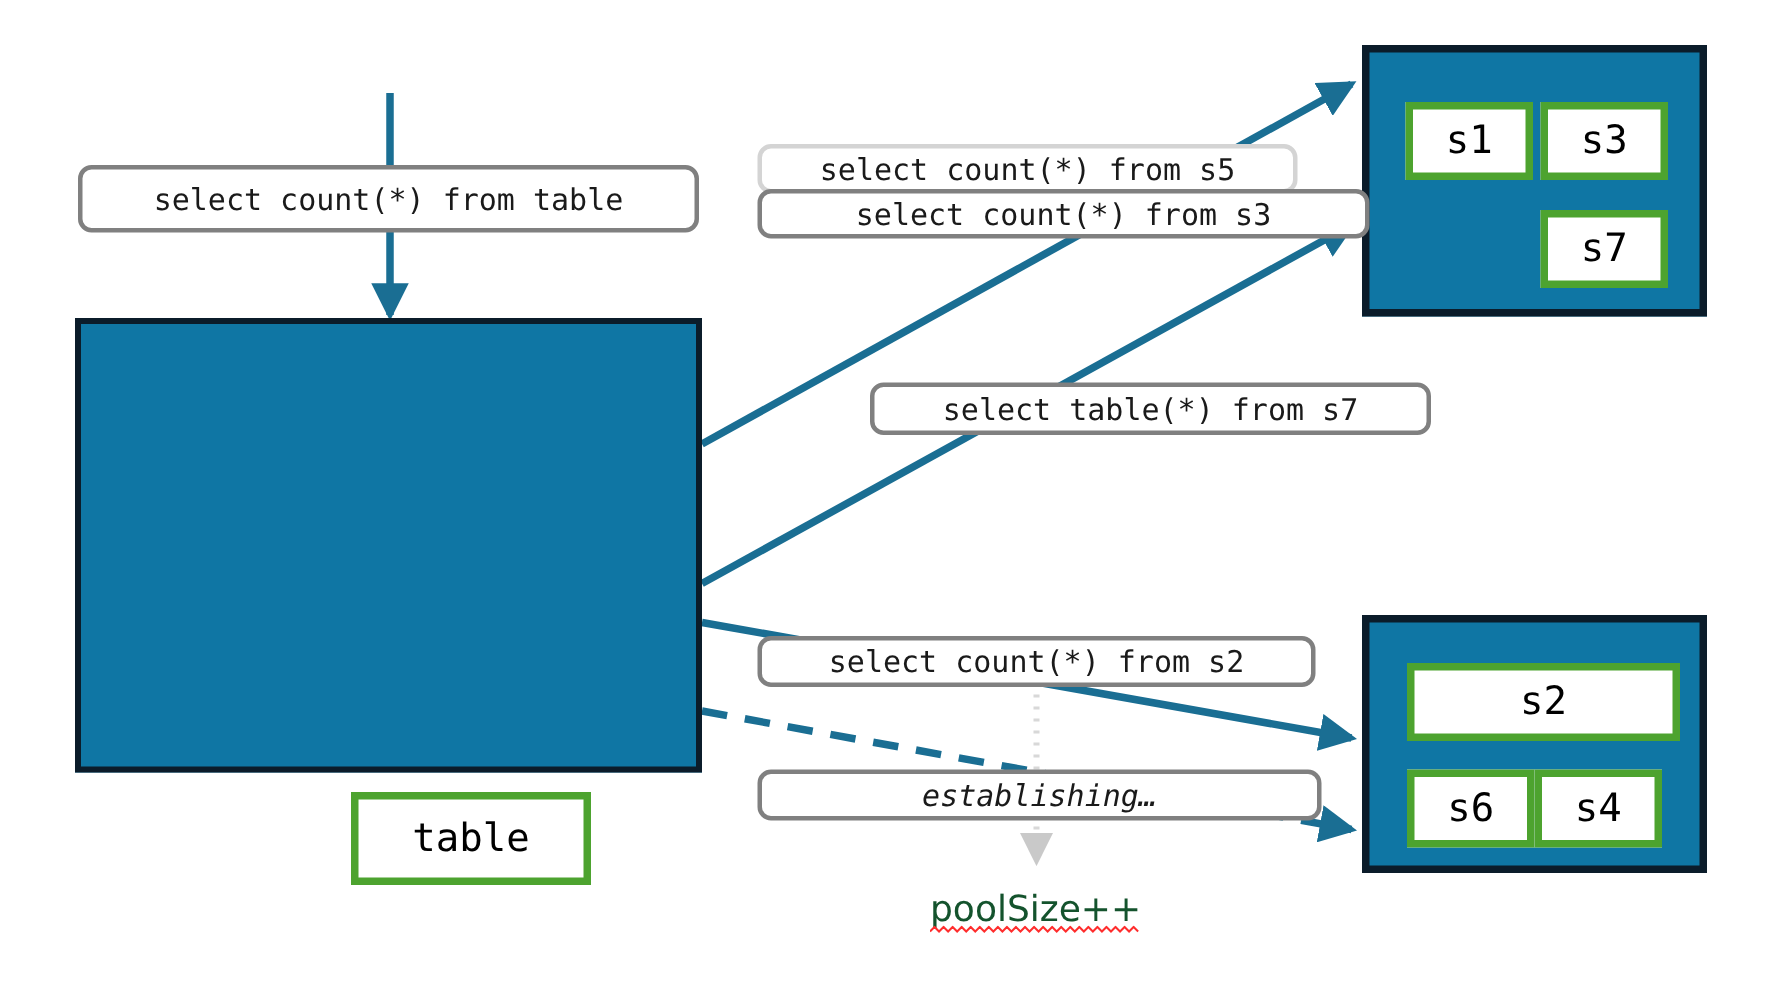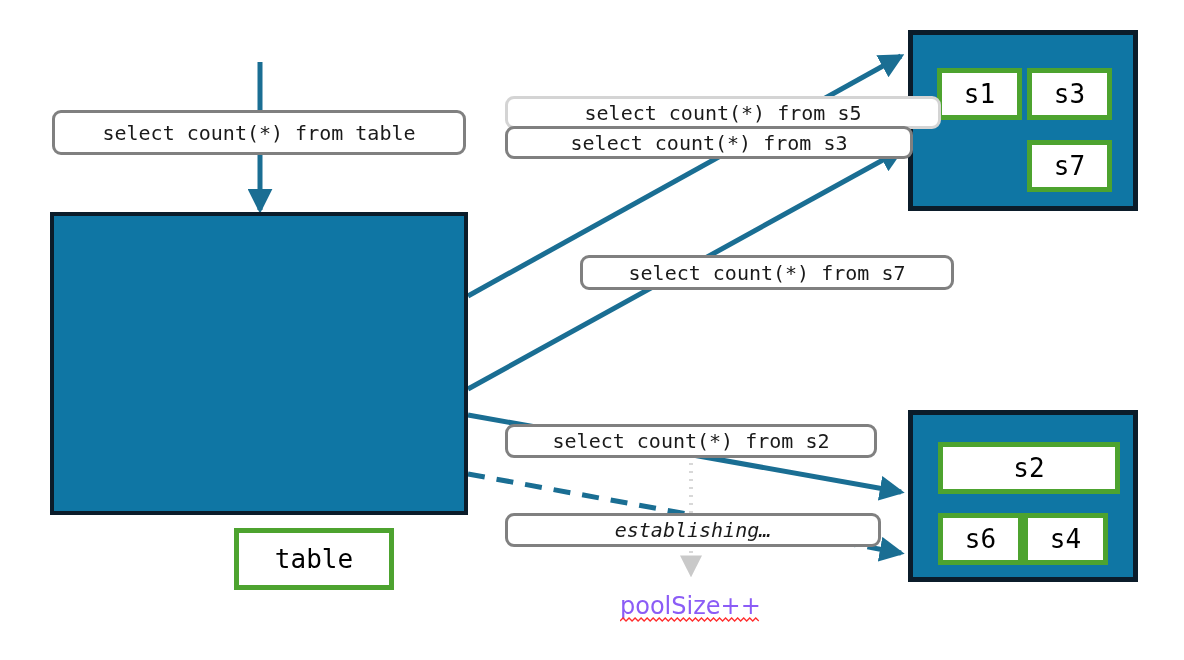--- a/index.html
+++ b/index.html
@@ -96,34 +96,34 @@
     font-size: 20px;
     color: #1a1a1a;
     white-space: nowrap;
   }
   .chip.faded {
     border-color: #d4d4d4;
     color: #1a1a1a;
     z-index: 6;
   }
   #chip-table   { left: 52px;  top: 110px; width: 414px; height: 45px; font-size: 20px; text-align: right; }
-  #chip-s5      { left: 505px; top: 96px;  width: 436px; height: 33px; }
+  #chip-s5      { left: 505px; top: 96px;  width: 360px; height: 33px; }
   #chip-s3      { left: 505px; top: 126px; width: 408px; height: 33px; }
   #chip-s7      { left: 580px; top: 255px; width: 374px; height: 35px; }
   #chip-s2      { left: 505px; top: 424px; width: 372px; height: 34px; }
   #chip-estab   { left: 505px; top: 513px; width: 376px; height: 34px; font-style: italic; }
 
   
   #poolsize-note {
     position: absolute;
     left: 620px;
     top: 592px;
     font-family: "DejaVu Sans", sans-serif;
     font-size: 24px;
-    color: #8b5cf6;
+    color: #14532d;
     white-space: nowrap;
     letter-spacing: 0px;
   }
   #poolsize-note .squiggle {
     position: absolute;
     left: 0;
     bottom: -2px;
     width: 100%;
     height: 5px;
   }
@@ -192,21 +192,21 @@
 
   <div class="chip faded" id="chip-s5">
     <span>select count(*) from s5</span>
   </div>
 
   <div class="chip" id="chip-s3" style="z-index:7;">
     <span>select count(*) from s3</span>
   </div>
 
   <div class="chip" id="chip-s7" style="z-index:7;">
-    <span>select count(*) from s7</span>
+    <span>select table(*) from s7</span>
   </div>
 
   <div class="chip" id="chip-s2" style="z-index:7;">
     <span>select count(*) from s2</span>
   </div>
 
   <div class="chip" id="chip-estab" style="z-index:7;">
     <span>establishing…</span>
   </div>
 

